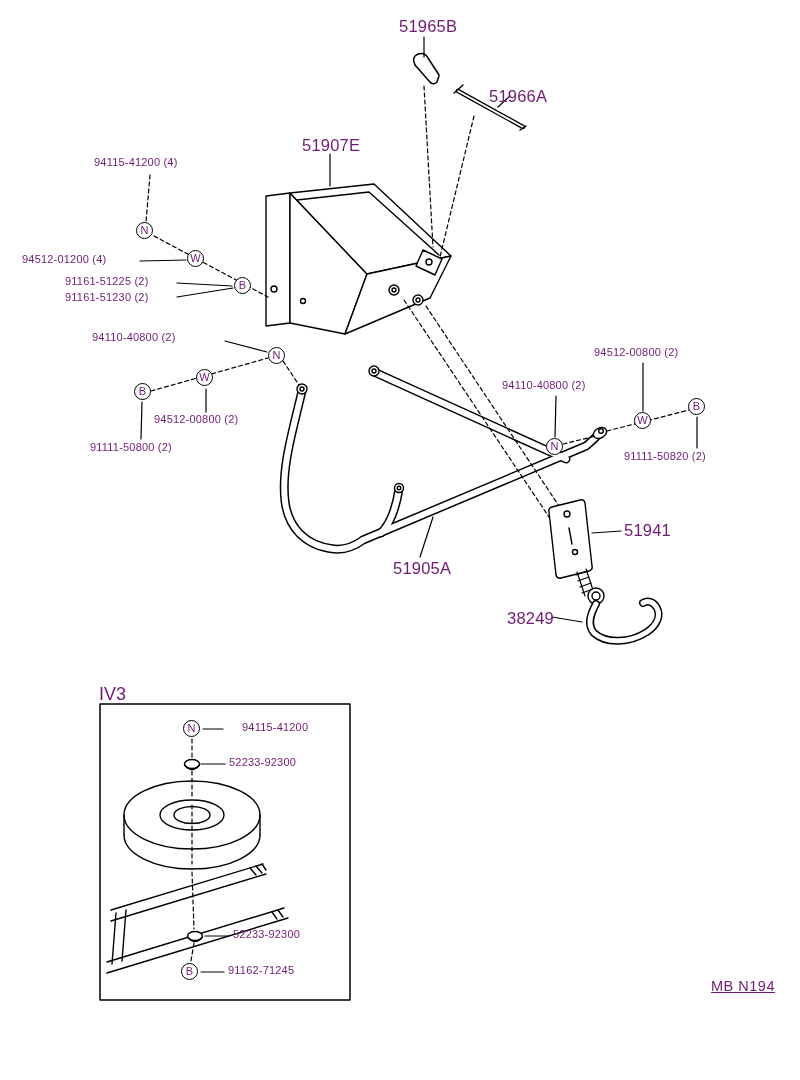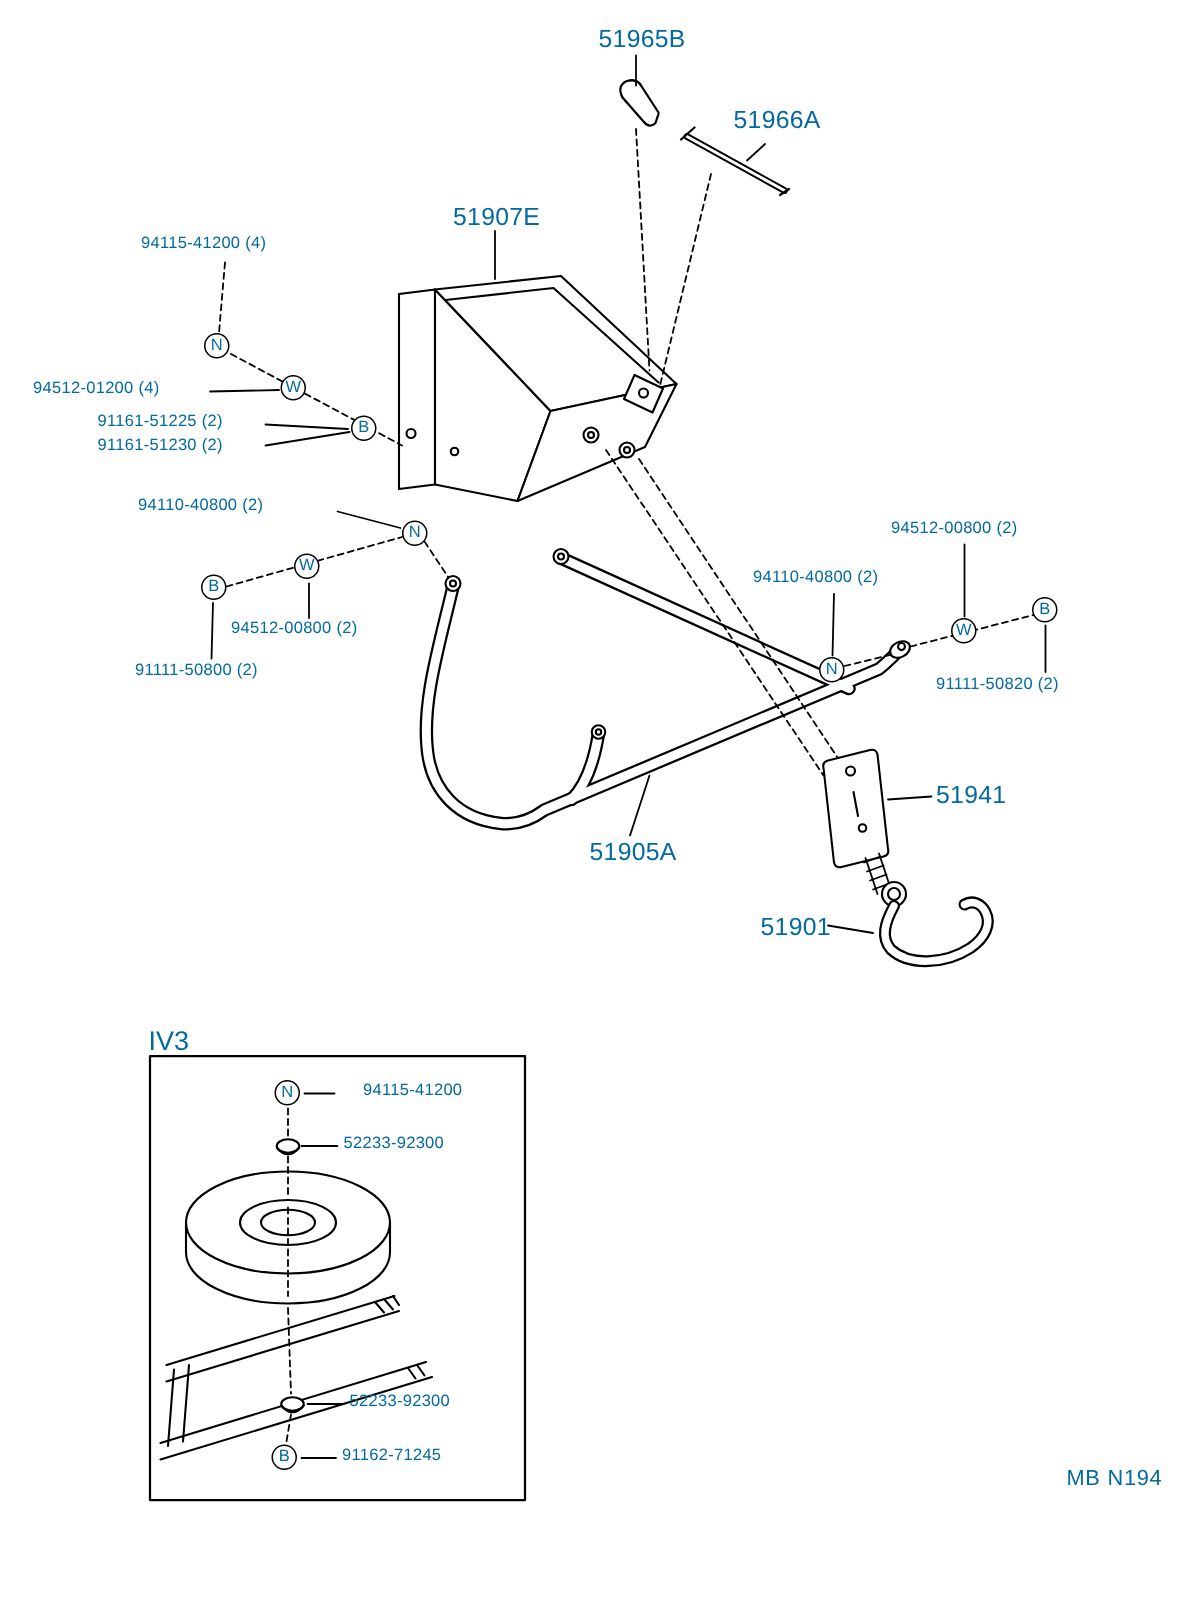--- a/index.html
+++ b/index.html
@@ -1,23 +1,23 @@
 <!DOCTYPE html>
 <html><head>
 <meta charset="utf-8">
 <style>
   html,body{margin:0;padding:0;background:#fff;}
   .stage{position:relative;width:800px;height:1080px;background:#fff;overflow:hidden;
-         font-family:"Liberation Sans",sans-serif;color:#0369a1;}
+         font-family:"Liberation Sans",sans-serif;color:#701a75;}
   .art{position:absolute;left:0;top:0;}
   .lbl{position:absolute;font-size:11px;white-space:nowrap;letter-spacing:.2px;}
   .lbl.big{font-size:16.5px;}
   .badge{position:absolute;width:15px;height:15px;border:1.3px solid #000;border-radius:50%;
          background:#fff;font-size:11px;line-height:15px;text-align:center;z-index:5;}
-  .footer{position:absolute;font-size:14.5px;letter-spacing:.5px;}
+  .footer{position:absolute;font-size:14.5px;letter-spacing:.5px;text-decoration:underline;}
   .inset-title{position:absolute;font-size:18px;}
 </style>
 </head>
 <body>
 
 <div class="stage">
 
   <svg class="art" width="800" height="1080" viewBox="0 0 800 1080">
     <g stroke="#000" stroke-width="1.4" fill="none" stroke-linecap="round" stroke-linejoin="round">
 
@@ -149,35 +149,35 @@
           <path d="M192,872 L194,929"></path>
           <path d="M194,943 L191,961"></path>
         </g>
 
         <path d="M203,729 L223,729 M201,764 L225,764 M205,936 L229,936 M201,972 L224,972" stroke-width="1.2"></path>
       </g>
     </g>
   </svg>
 
   <div class="lbl big" style="left:399px;top:17px">51965B</div>
-  <div class="lbl big" style="left:489px;top:71px">51966A</div>
+  <div class="lbl big" style="left:489px;top:87px">51966A</div>
   <div class="lbl big" style="left:302px;top:136px">51907E</div>
   <div class="lbl" style="left:94px;top:156px">94115-41200 (4)</div>
   <div class="lbl" style="left:22px;top:253px">94512-01200 (4)</div>
   <div class="lbl" style="left:65px;top:275px">91161-51225 (2)</div>
   <div class="lbl" style="left:65px;top:291px">91161-51230 (2)</div>
   <div class="lbl" style="left:92px;top:331px">94110-40800 (2)</div>
   <div class="lbl" style="left:154px;top:413px">94512-00800 (2)</div>
   <div class="lbl" style="left:90px;top:441px">91111-50800 (2)</div>
   <div class="lbl" style="left:594px;top:346px">94512-00800 (2)</div>
   <div class="lbl" style="left:502px;top:379px">94110-40800 (2)</div>
   <div class="lbl" style="left:624px;top:450px">91111-50820 (2)</div>
   <div class="lbl big" style="left:624px;top:521px">51941</div>
   <div class="lbl big" style="left:393px;top:559px">51905A</div>
-  <div class="lbl big" style="left:507px;top:609px">51901</div>
+  <div class="lbl big" style="left:507px;top:609px">38249</div>
 
   <div class="badge" style="left:136px;top:222px">N</div>
   <div class="badge" style="left:187px;top:250px">W</div>
   <div class="badge" style="left:234px;top:277px">B</div>
   <div class="badge" style="left:268px;top:347px">N</div>
   <div class="badge" style="left:196px;top:369px">W</div>
   <div class="badge" style="left:134px;top:383px">B</div>
   <div class="badge" style="left:546px;top:438px">N</div>
   <div class="badge" style="left:634px;top:412px">W</div>
   <div class="badge" style="left:688px;top:398px">B</div>

